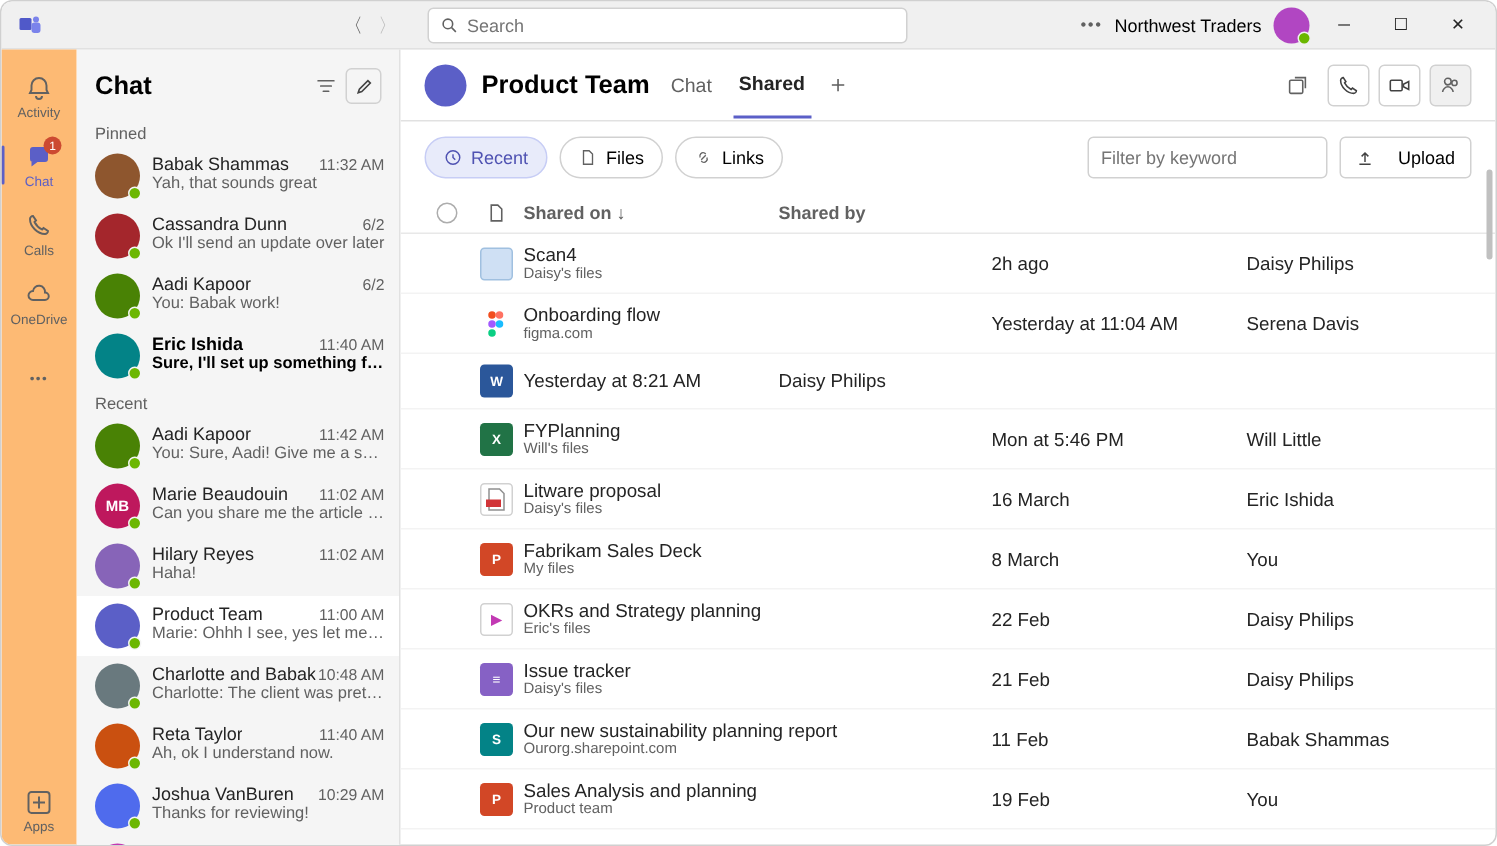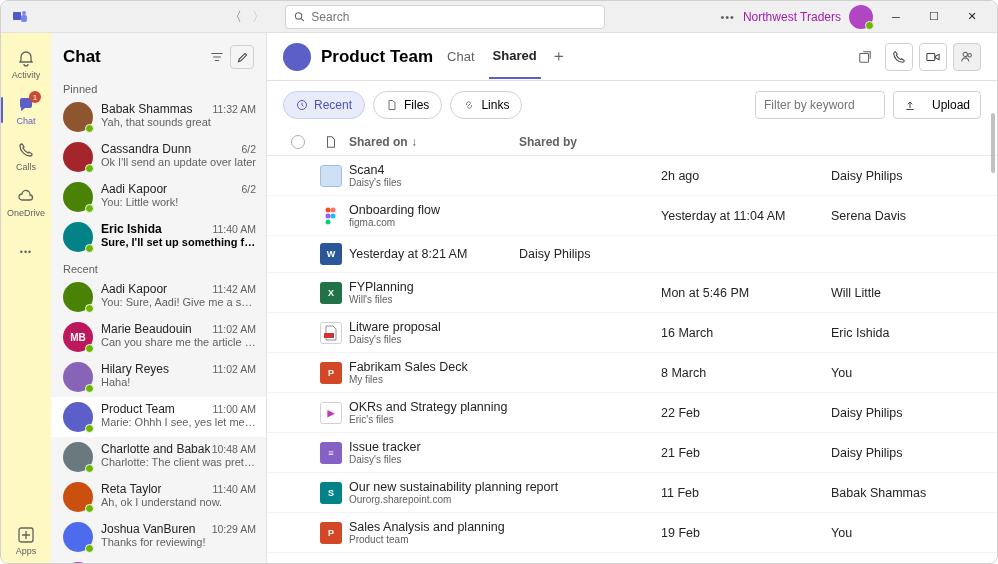--- a/index.html
+++ b/index.html
@@ -4,24 +4,24 @@
 <style>
 * { margin:0; padding:0; box-sizing:border-box; font-family:"Segoe UI",-apple-system,sans-serif; }
 body { width:998px; height:564px; background:#fff; overflow:hidden; border:1px solid #d0d0d0; border-radius:8px; }
 .titlebar { height:32px; display:flex; align-items:center; padding:0 10px; background:#f0f0f0; border-bottom:1px solid #e1e1e1; }
 .title-logo { width:18px; height:18px; display:flex; align-items:center; justify-content:center; }
 .title-nav { margin-left:200px; display:flex; gap:10px; }
 .title-nav span { color:#616161; cursor:pointer; font-size:13px; }
 .search-box { flex:0 0 320px; margin-left:20px; height:24px; background:#fff; border:1px solid #d1d1d1; border-radius:4px; display:flex; align-items:center; padding:0 8px; gap:6px; }
 .search-box input { border:none; outline:none; font-size:12px; width:100%; }
 .title-right { margin-left:auto; display:flex; align-items:center; gap:8px; }
-.title-right .org { font-size:12px; color:#a21caf; }
+.title-right .org { font-size:12px; color:#000000; }
 .win-btn { width:30px; height:30px; display:flex; align-items:center; justify-content:center; color:#242424; font-size:11px; cursor:pointer;}
 .app-body { display:flex; height:calc(100% - 32px); }
-.rail { width:50px; background:#fef9c3; display:flex; flex-direction:column; align-items:center; padding-top:8px; gap:4px; }
+.rail { width:50px; background:#fdba74; display:flex; flex-direction:column; align-items:center; padding-top:8px; gap:4px; }
 .rail-item { width:50px; height:46px; display:flex; flex-direction:column; align-items:center; justify-content:center; gap:1px; color:#616161; font-size:9px; cursor:pointer; position:relative;}
 .rail-item.active { color:#5b5fc7; }
 .rail-item.active::before { content:""; position:absolute; left:0; top:10px; bottom:10px; width:2px; background:#5b5fc7; border-radius:2px;}
 .rail-icon { width:20px; height:20px; display:flex; align-items:center; justify-content:center; }
 .rail-sep { flex:1; }
 .badge { position:absolute; top:4px; right:10px; background:#cc4a31; color:#fff; border-radius:8px; font-size:8px; min-width:12px; height:12px; display:flex; align-items:center; justify-content:center; padding:0 3px;}
 .chat-pane { width:216px; background:#f5f5f5; border-right:1px solid #e1e1e1; overflow-y:auto; }
 .chat-head { display:flex; align-items:center; padding:12px 12px 8px; gap:6px;}
 .chat-head h2 { font-size:17px; font-weight:700; flex:1; }
 .section-label { font-size:11px; color:#616161; padding:6px 12px 2px; }
@@ -40,21 +40,21 @@
 .conv-title { font-size:17px; font-weight:700; }
 .conv-tab { font-size:13px; color:#616161; padding:14px 4px; cursor:pointer; }
 .conv-tab.active { color:#242424; font-weight:600; border-bottom:2px solid #5b5fc7; }
 .conv-head-right { margin-left:auto; display:flex; align-items:center; gap:6px;}
 .hbtn { width:28px; height:28px; border:1px solid #d1d1d1; border-radius:4px; display:flex; align-items:center; justify-content:center; cursor:pointer; color:#424242;}
 .hbtn.plain { border:none;}
 .toolbar { display:flex; align-items:center; padding:10px 16px; gap:8px; }
 .pill { height:28px; border:1px solid #d1d1d1; border-radius:14px; display:flex; align-items:center; padding:0 12px; gap:6px; font-size:12px; cursor:pointer; background:#fff;}
 .pill.active { background:#e8ebfa; border-color:#c7cdf5; color:#4f52b2;}
 .tool-right { margin-left:auto; display:flex; gap:8px;}
-.filter-box { width:130px; height:28px; border:1px solid #d1d1d1; border-radius:4px; padding:0 8px; display:flex; align-items:center;}
+.filter-box { width:160px; height:28px; border:1px solid #d1d1d1; border-radius:4px; padding:0 8px; display:flex; align-items:center;}
 .filter-box input { border:none; outline:none; font-size:12px; width:100%;}
 .upload-btn { height:28px; border:1px solid #d1d1d1; border-radius:4px; display:flex; align-items:center; padding:0 10px; gap:16px; font-size:12px; cursor:pointer; background:#fff;}
 .tbl-head { display:flex; align-items:center; padding:6px 16px; font-size:12px; color:#616161; font-weight:600; border-bottom:1px solid #e8e8e8;}
 .col-chk { width:30px; display:flex; align-items:center; justify-content:center;}
 .col-icon { width:36px; display:flex; align-items:center; justify-content:center;}
 .col-name { flex:1; }
 .col-date { width:170px; }
 .col-by { width:150px; }
 .file-list { flex:1; overflow-y:auto; }
 .file-row { display:flex; align-items:center; padding:7px 16px; font-size:12.5px; color:#242424; border-bottom:1px solid #f3f3f3; cursor:pointer;}
@@ -194,21 +194,21 @@
         </div>
         <div class="chat-item">
           <div class="avatar" style="background:#498205">
             <div class="presence"></div>
           </div>
           <div class="ci-body">
             <div class="ci-top">
               <span class="ci-name">Aadi Kapoor</span>
               <span class="ci-time">6/2</span>
             </div>
-            <div class="ci-preview">You: Little work!</div>
+            <div class="ci-preview">You: Babak work!</div>
           </div>
         </div>
         <div class="chat-item unread">
           <div class="avatar" style="background:#038387">
             <div class="presence"></div>
           </div>
           <div class="ci-body">
             <div class="ci-top">
               <span class="ci-name">Eric Ishida</span>
               <span class="ci-time">11:40 AM</span>

